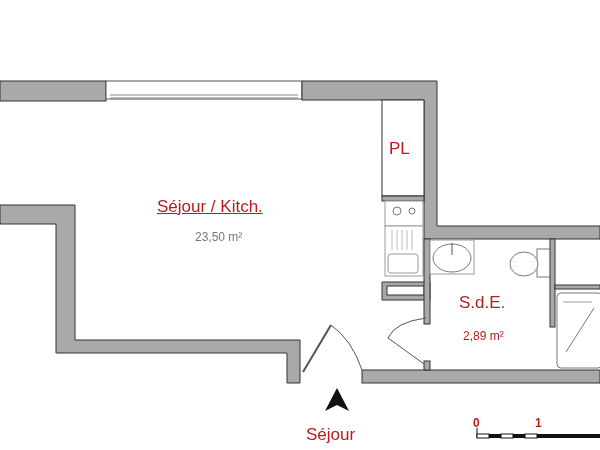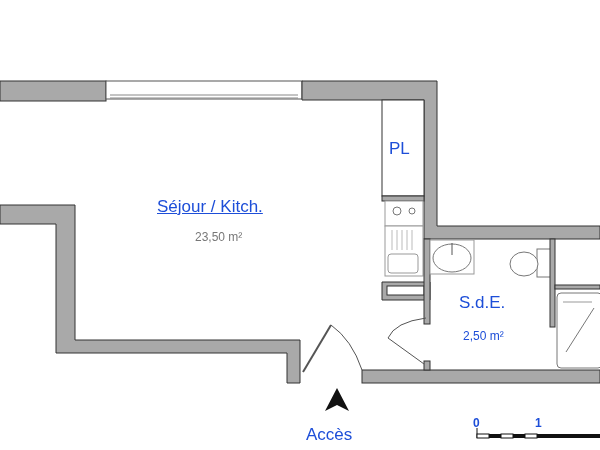--- a/index.html
+++ b/index.html
@@ -1,18 +1,18 @@
 <!DOCTYPE html>
 <html><head>
 <meta charset="utf-8">
 <style>
   html, body { margin:0; padding:0; background:#ffffff; }
   body { width:600px; height:450px; position:relative; overflow:hidden; font-family:"Liberation Sans", sans-serif; }
   svg { position:absolute; left:0; top:0; }
-  .label { position:absolute; color:#1d4ed8; white-space:nowrap; }
+  .label { position:absolute; color:#b91c1c; white-space:nowrap; }
   .room-title { font-size:17px; }
   .room-area { font-size:12px;text-align:right; }
   .area-gray { color:#777; }
 </style>
 </head>
 <body>
 
 <svg width="600" height="450" viewBox="0 0 600 450">
 
   <rect x="0" y="81" width="106" height="20" fill="#a9a9a9" stroke="#333" stroke-width="1"></rect>
@@ -92,18 +92,18 @@
     <rect x="537" y="434" width="63" height="4" fill="#111"></rect>
   </g>
 </svg>
 
 <div class="label room-title" style="left:157px; top:197px;text-decoration:underline;">Séjour / Kitch.</div>
 <div class="label room-area area-gray" style="left:195px; top:230px;">23,50 m²</div>
 
 <div class="label room-title" style="left:389px; top:139px;">PL</div>
 
 <div class="label room-title" style="left:459px; top:293px;text-align:right;">S.d.E.</div>
-<div class="label room-area" style="left:463px; top:329px;">2,50 m²</div>
+<div class="label room-area" style="left:463px; top:329px;">2,89 m²</div>
 
-<div class="label room-title" style="left:306px; top:425px;">Accès</div>
+<div class="label room-title" style="left:306px; top:425px;">Séjour</div>
 
 <div class="label" style="left:473px; top:416px; font-size:12px; font-weight:bold;">0</div>
 <div class="label" style="left:535px; top:416px; font-size:12px; font-weight:bold;">1</div>
 
 </body></html>

